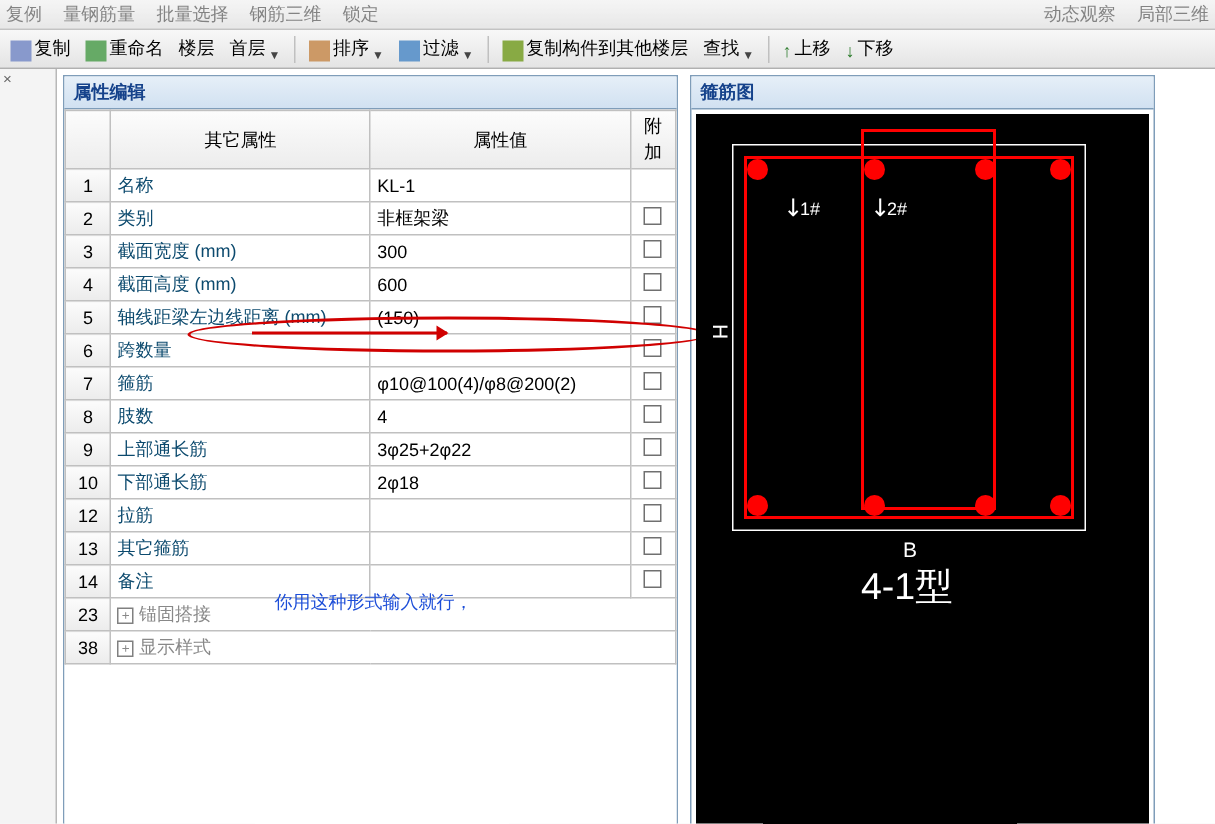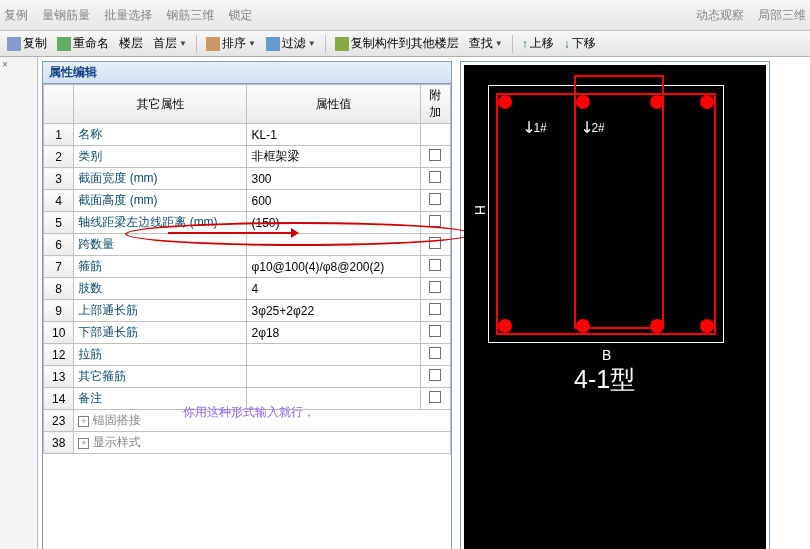--- a/index.html
+++ b/index.html
@@ -1,18 +1,18 @@
 <!DOCTYPE html>
 <html><head>
 <meta charset="utf-8">
 <style>
   *{box-sizing:border-box;margin:0;padding:0;font-family:"SimSun","Microsoft YaHei",sans-serif;font-size:12px}
   body{background:#f0f0f0;width:810px;height:549px;overflow:hidden}
   .toolbar{display:flex;align-items:center;gap:4px;padding:2px 4px;background:linear-gradient(#f8f8f8,#e4e4e4);border-bottom:1px solid #b0b0b0;height:26px}
-  .tb-item{display:flex;align-items:center;gap:2px;padding:1px 3px;cursor:pointer}
+  .tb-item{display:flex;align-items:flex-end;gap:2px;padding:1px 3px;cursor:pointer}
   .tb-item .dd{font-size:8px;color:#444}
   .sep{width:1px;height:18px;background:#c0c0c0;margin:0 2px}
   .ico{display:inline-block;width:14px;height:14px}
   .body-area{display:flex;height:calc(100% - 26px)}
   .left-strip{width:38px;border-right:1px solid #b8b8b8;background:#f4f4f4}
   .left-strip .x{font-size:10px;color:#666;padding:2px}
   .main{flex:1;display:flex;gap:8px;padding:4px;background:#fff}
   .panel{border:1px solid #7f9db9}
   .panel-title{background:linear-gradient(#e6eff8,#d1e1f1);border-bottom:1px solid #7f9db9;padding:2px 6px;color:#15428b;font-weight:bold}
   .prop-panel{width:410px;display:flex;flex-direction:column}
@@ -22,40 +22,40 @@
   th{background:linear-gradient(#fcfcfc,#ececec);text-align:center;font-weight:normal}
   td.rn{text-align:center;background:linear-gradient(#fcfcfc,#ececec);width:28px}
   td.nm{color:#0c4a6e;width:160px}
   td.nm.grey{color:#888}
   td.val{width:160px}
   td.add{text-align:center;width:28px}
   .chk{display:inline-block;width:12px;height:12px;border:1px solid #707070;background:#fff}
   tr.sel td.nm{background:#1e5eb4;color:#fff}
   tr.sel td.val{background:#fff}
   .boxbtn{display:inline-block;border:1px solid #808080;background:#fff;width:11px;height:11px;line-height:9px;text-align:center;font-size:9px}
-  .note{color:#8b5cf6;position:absolute;left:140px;top:320px;line-height:16px}
+  .note{color:#1d4ed8;position:absolute;left:140px;top:320px;line-height:16px}
   .ann-oval{position:absolute;left:82px;top:138px;width:348px;height:24px;border:2px solid #d00000;border-radius:50%;pointer-events:none}
   .ann-arrow{position:absolute;left:125px;top:148px;width:130px;height:2px;background:#d00000;pointer-events:none}
   .ann-arrow::after{content:"";position:absolute;right:-1px;top:-4px;border-left:8px solid #d00000;border-top:5px solid transparent;border-bottom:5px solid transparent}
   .rebar-panel{flex:1;display:flex;flex-direction:column;max-width:310px}
   .rebar-canvas{flex:1;background:#000;position:relative;margin:3px}
   .outer-sq{position:absolute;left:24px;top:20px;width:236px;height:258px;border:1px solid #fff}
   .red-stirrup{position:absolute;border:2px solid red}
   .s1{left:32px;top:28px;width:220px;height:242px}
   .s2{left:110px;top:10px;width:90px;height:254px}
   .dot{position:absolute;width:14px;height:14px;background:red;border-radius:50%}
   .lab{position:absolute;color:#fff;font-size:14px}
   .arrowlab{position:absolute;color:#fff;font-size:14px}
   .arrowlab .al{display:inline-block;transform:rotate(-45deg);font-size:16px;margin-right:-2px}
   .dotsbtn{display:inline-block;border:1px solid #707070;background:#eee;padding:0 2px;font-size:10px;float:right}
 </style>
 </head>
 <body>
 
-<div class="toolbar" style="height:31px;opacity:.7;font-size:11px;color:#555">
+<div class="toolbar" style="height:20px;opacity:.7;font-size:11px;color:#555">
   <span>复例</span>&nbsp;&nbsp;
   <span>量钢筋量</span>&nbsp;&nbsp;
   <span>批量选择</span>&nbsp;&nbsp;
   <span>钢筋三维</span>&nbsp;&nbsp;
   <span>锁定</span>
   <span style="flex:1"></span>
   <span>动态观察</span>&nbsp;&nbsp;
   <span>局部三维</span>
 </div>
 
@@ -217,20 +217,21 @@
         </table>
         <div class="ann-oval"></div>
         <div class="ann-arrow"></div>
         <div class="note">
           <div>你用这种形式输入就行，</div>
         </div>
       </div>
     </div>
 
     <div class="panel rebar-panel">
+      <div class="panel-title">箍筋图</div>
       <div class="rebar-canvas">
         <div class="outer-sq"></div>
         <div class="red-stirrup s1"></div>
         <div class="red-stirrup s2"></div>
         <div class="dot" style="left:34px;top:30px"></div>
         <div class="dot" style="left:112px;top:30px"></div>
         <div class="dot" style="left:186px;top:30px"></div>
         <div class="dot" style="left:236px;top:30px"></div>
         <div class="dot" style="left:34px;top:254px"></div>
         <div class="dot" style="left:112px;top:254px"></div>

